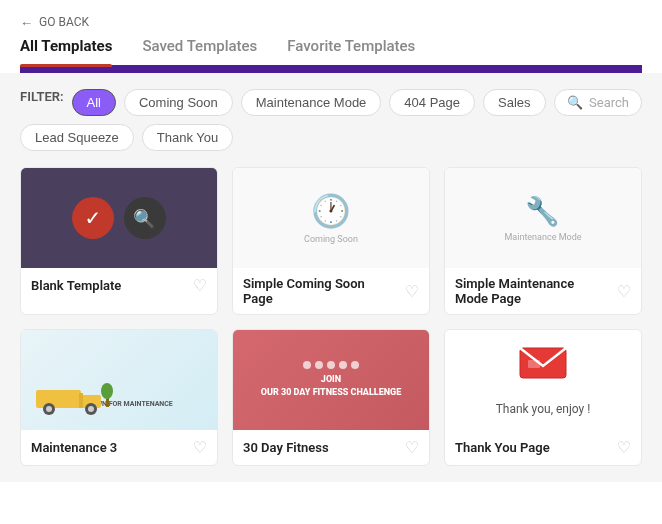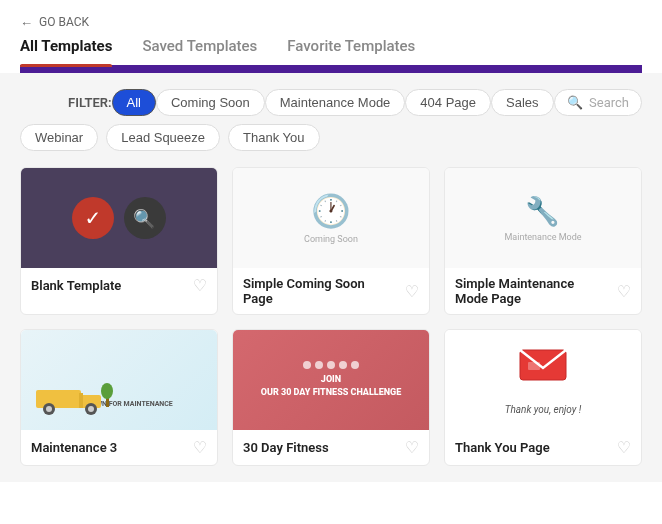--- a/index.html
+++ b/index.html
@@ -65,42 +65,40 @@
       background: #c0392b;
       border-radius: 2px 2px 0 0;
     }
     .content-area {
       background: #f5f5f5;
       padding: 16px 20px;
       min-height: 390px;
     }
     .filter-row {
       display: flex;
-      align-items: center;
-      gap: 0;
+      gap: 8px;
       margin-bottom: 16px;
       flex-wrap: wrap;
-      margin-left: 48px;
     }
     .filter-label {
       font-size: 13px;
       font-weight: 600;
       color: #555;
     }
     .filter-btn {
       padding: 5px 14px;
       border-radius: 20px;
       border: 1px solid #ddd;
       background: #fff;
       font-size: 13px;
       color: #555;
       cursor: pointer;
     }
     .filter-btn.active {
-      background: #1d4ed8;
+      background: #8b5cf6;
       color: #fff;
       border-color: #555;
     }
     .search-box {
       margin-left: auto;
       display: flex;
       align-items: center;
       background: #fff;
       border: 1px solid #ddd;
       border-radius: 20px;
@@ -280,21 +278,20 @@
       <button class="filter-btn">Coming Soon</button>
       <button class="filter-btn">Maintenance Mode</button>
       <button class="filter-btn">404 Page</button>
       <button class="filter-btn">Sales</button>
       <div class="search-box">
         <span>🔍</span>
         <span>Search</span>
       </div>
     </div>
     <div class="filter-row-2">
-      <button class="filter-btn">Webinar</button>
       <button class="filter-btn">Lead Squeeze</button>
       <button class="filter-btn">Thank You</button>
     </div>
 
     <div class="templates-grid">
 
       <div class="template-card">
         <div class="template-thumb dark-bg">
           <div class="blank-icons">
             <div class="check-circle">
@@ -385,21 +382,21 @@
 
       <div class="template-card">
         <div class="template-thumb white-bg" style="position:relative;">
           <div style="display:flex; flex-direction:column; align-items:center;">
 
             <svg width="50" height="38" viewBox="0 0 50 38">
               <rect x="2" y="4" width="46" height="30" rx="3" fill="#e53935" stroke="#c62828" stroke-width="1"></rect>
               <polyline points="2,4 25,22 48,4" fill="none" stroke="#fff" stroke-width="2.5"></polyline>
               <rect x="10" y="16" width="12" height="8" rx="1" fill="#fff" opacity="0.3"></rect>
             </svg>
-            <span style="font-size:10px; color:#555; margin-top:20px;font-style:italic;">Thank you, enjoy !</span>
+            <span style="font-size:12px; color:#555; margin-top:20px;">Thank you, enjoy !</span>
           </div>
         </div>
         <div class="template-footer">
           <span class="template-name">Thank You Page</span>
           <span class="heart-icon">♡</span>
         </div>
       </div>
 
     </div>
   </div>

